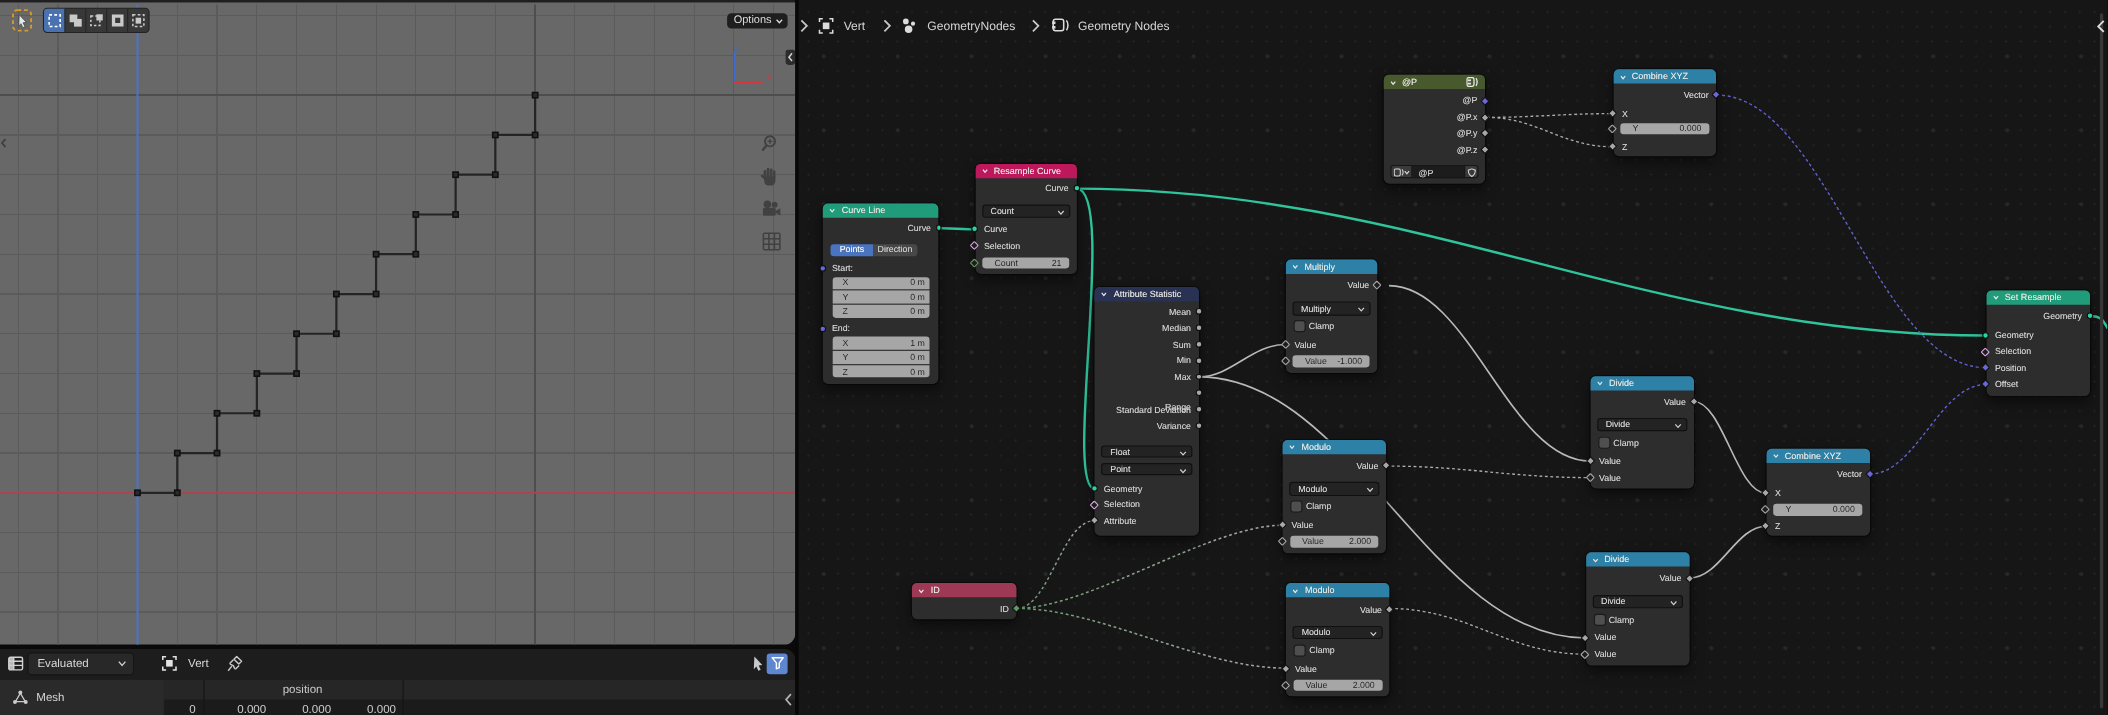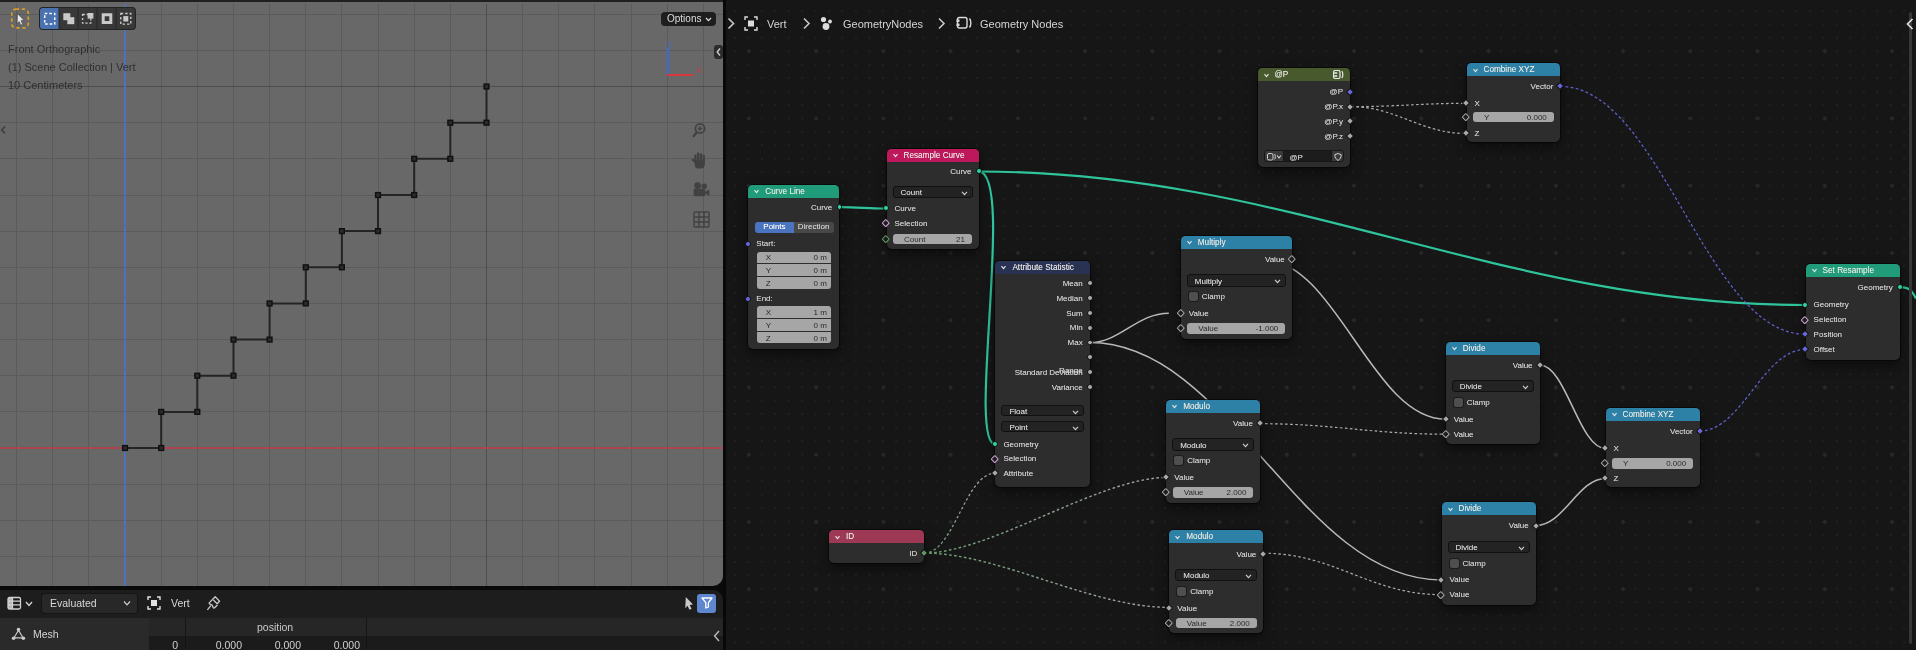--- a/index.html
+++ b/index.html
@@ -95,40 +95,39 @@
         <path d="M61.7 5.2h10.6v10.8h-10.6z M64.7 8.2v4.8h4.6v-4.8z" fill="#c9c9c9" fill-rule="evenodd"></path>
         <rect x="80.8" y="5.5" width="10" height="10.6" fill="none" stroke="#c9c9c9" stroke-width="1.4" stroke-dasharray="2.4,2"></rect>
         <rect x="83.3" y="8.1" width="5" height="5.4" fill="#c9c9c9"></rect>
       </svg>
       <div class="abs" style="left:661px;top:9.5px;width:54.5px;height:14.3px;background:#1e1e1e;border-radius:4px;color:#dedede;font-size:10px;">
 <span class="abs" style="left:6px;top:1.8px;">Options</span>
 <svg class="abs" style="right:3.5px;top:5.5px;" width="7" height="5" viewBox="0 0 7 5">
           <path d="M1 1l2.5 2.7L6 1" stroke="#dedede" stroke-width="1.2" fill="none"></path>
         </svg>
       </div>
-      <div class="abs" style="left:8px;top:38px;color:#303030;font-size:11px;line-height:18.2px;">Front Orthographic<br>(1) Scene Collection | Vert<br>10 Centimeters</div>
       <svg class="abs" style="left:714px;top:43px;" width="9" height="14" viewBox="0 0 9 14">
         <rect x="0" y="0" width="9" height="14" rx="3" fill="#2c2c2c"></rect>
         <path d="M6 3.5L3.2 7L6 10.5" stroke="#cdcdcd" stroke-width="1.4" fill="none"></path>
       </svg>
       <svg class="abs" style="left:0px;top:121px;" width="7" height="14" viewBox="0 0 7 14">
         <path d="M5 3.5L1.8 7L5 10.5" stroke="#3e3e3e" stroke-width="1.6" fill="none"></path>
       </svg>
     </div>
     <div class="abs" style="left:0;top:0;width:723px;height:2px;background:#1f1f1f;"></div>
     <div class="abs" style="left:0;top:589.5px;width:723px;height:60.5px;background:#1d1d1d;border-radius:0 10px 0 0;overflow:hidden;font-size:10.5px;color:#d8d8d8;">
       <svg class="abs" style="left:7px;top:6px;" width="27" height="15" viewBox="0 0 27 15">
 <g stroke="#d2d2d2" stroke-width="1.3" fill="none">
 <rect x="1" y="1.5" width="12.5" height="11.5" rx="1.5"></rect>
 <path d="M5.5 1.5v11.5M1 5.2h12.5M1 8.9h12.5"></path>
         </g>
 <path d="M19 6l3 3.4L25 6" stroke="#d2d2d2" stroke-width="1.4" fill="none"></path>
 <rect x="1" y="1.5" width="4.5" height="11.5" rx="1.5" fill="#d2d2d2" opacity="0.85"></rect>
       </svg>
-      <div class="abs" style="left:42px;top:4.5px;width:95px;height:18.5px;background:#282828;border-radius:3px;box-shadow:0 0 0 1px #151515;">
+      <div class="abs" style="left:26px;top:4.5px;width:95px;height:18.5px;background:#282828;border-radius:3px;box-shadow:0 0 0 1px #151515;">
 <span class="abs" style="left:8px;top:2.5px;">Evaluated</span>
 <svg class="abs" style="right:6px;top:7px;" width="8" height="5" viewBox="0 0 8 5">
           <path d="M1 0.5l3 3.4L7 0.5" stroke="#cfcfcf" stroke-width="1.2" fill="none"></path>
         </svg>
       </div>
       <svg class="abs" style="left:147px;top:6.5px;" width="14" height="14" viewBox="0 0 14 14">
 <g stroke="#e2e2e2" stroke-width="1.4" fill="none">
 <path d="M1 4V1h3M10 1h3v3M13 10v3h-3M4 13H1v-3"></path>
         </g>
 <rect x="4" y="4" width="6" height="6" fill="#e2e2e2"></rect>
@@ -307,21 +306,21 @@
         <div class="rowL" style="top:54.5px;left:8px;">Curve</div>
         <div class="sok" style="top:56.9px;left:-3.2px;width:5.8px;height:5.8px;border-radius:50%;background:#2fd0a2;border:1px solid #101010;"></div>
         <div class="rowL" style="top:69.4px;left:8px;">Selection</div>
         <div class="sok" style="top:71.8px;left:-3.2px;width:5.5px;height:5.5px;transform:rotate(45deg);background:#1d1d1d;border:1.4px solid #d8a5e0;border-radius:1px;"></div>
         <div class="fld" style="left:6.5px;right:6.5px;top:85.0px;height:10.6px;border-radius:3px;">
           <span class="l" style="left:11px;">Count</span>
           <span class="v" style="right:7px;">21</span>
         </div>
         <div class="sok" style="top:87.4px;left:-3.2px;width:5.5px;height:5.5px;transform:rotate(45deg);background:#1d1d1d;border:1.4px solid #5f9a63;border-radius:1px;"></div>
       </div>
-      <div class="node" style="left:22.3px;top:184.5px;width:91px;height:164.5px;">
+      <div class="node" style="left:22.3px;top:184.5px;width:105px;height:164.5px;">
         <div class="nhead" style="background:#219c7b;">Curve Line</div>
         <svg class="ncar" width="5" height="5" viewBox="0 0 5 5">
           <path d="M0.5 1.2L2.5 3.6L4.5 1.2" stroke="#e8e8e8" stroke-width="1.1" fill="none"></path>
         </svg>
         <div class="rowR" style="top:17.1px;">Curve</div>
         <div class="sok" style="top:19.5px;right:-3.2px;width:5.8px;height:5.8px;border-radius:50%;background:#2fd0a2;border:1px solid #101010;"></div>
         <div class="abs" style="left:7px;top:37.599999999999994px;width:38.3px;height:10.5px;background:#4a74c0;border-radius:3px 0 0 3px;color:#fff;text-align:center;font-size:8px;line-height:10.5px;">Points</div>
         <div class="abs" style="left:45.3px;top:37.599999999999994px;width:40px;height:10.5px;background:#484848;border-radius:0 3px 3px 0;color:#cfcfcf;text-align:center;font-size:8px;line-height:10.5px;">Direction</div>
         <div class="rowL" style="top:53.7px;left:8px;">Start:</div>
         <div class="sok" style="top:56.7px;left:-3.2px;width:5.8px;height:5.8px;border-radius:50%;background:#6a67d8;border:1px solid #101010;"></div>
@@ -385,21 +384,21 @@
             <path d="M1 0.8l2.5 2.8L6 0.8" stroke="#cfcfcf" stroke-width="1.1" fill="none"></path>
           </svg>
         </div>
         <div class="rowL" style="top:178.4px;left:8px;">Geometry</div>
         <div class="sok" style="top:180.8px;left:-3.2px;width:5.8px;height:5.8px;border-radius:50%;background:#2fd0a2;border:1px solid #101010;"></div>
         <div class="rowL" style="top:192.9px;left:8px;">Selection</div>
         <div class="sok" style="top:195.3px;left:-3.2px;width:5.5px;height:5.5px;transform:rotate(45deg);background:#1d1d1d;border:1.4px solid #d8a5e0;border-radius:1px;"></div>
         <div class="rowL" style="top:207.2px;left:8px;">Attribute</div>
         <div class="sok" style="top:209.6px;left:-3.2px;width:6px;height:6px;transform:rotate(45deg);background:#a8a8a8;border:1px solid #101010;border-radius:1px;"></div>
       </div>
-      <div class="node" style="left:442.8px;top:235.8px;width:111px;height:102.8px;margin-left:12px;">
+      <div class="node" style="left:442.8px;top:235.8px;width:83px;height:102.8px;">
         <div class="nhead" style="background:#2e81a6;">Multiply</div>
         <svg class="ncar" width="5" height="5" viewBox="0 0 5 5">
           <path d="M0.5 1.2L2.5 3.6L4.5 1.2" stroke="#e8e8e8" stroke-width="1.1" fill="none"></path>
         </svg>
         <div class="rowR" style="top:18.3px;">Value</div>
         <div class="sok" style="top:20.7px;right:-3.2px;width:5.5px;height:5.5px;transform:rotate(45deg);background:#1d1d1d;border:1.4px solid #a8a8a8;border-radius:1px;"></div>
         <div class="dd" style="top:38.7px;height:12.1px;">
           <span>Multiply</span>
           <svg style="position:absolute;right:4px;top:4px;" width="7" height="5" viewBox="0 0 7 5">
             <path d="M1 0.8l2.5 2.8L6 0.8" stroke="#cfcfcf" stroke-width="1.1" fill="none"></path>

